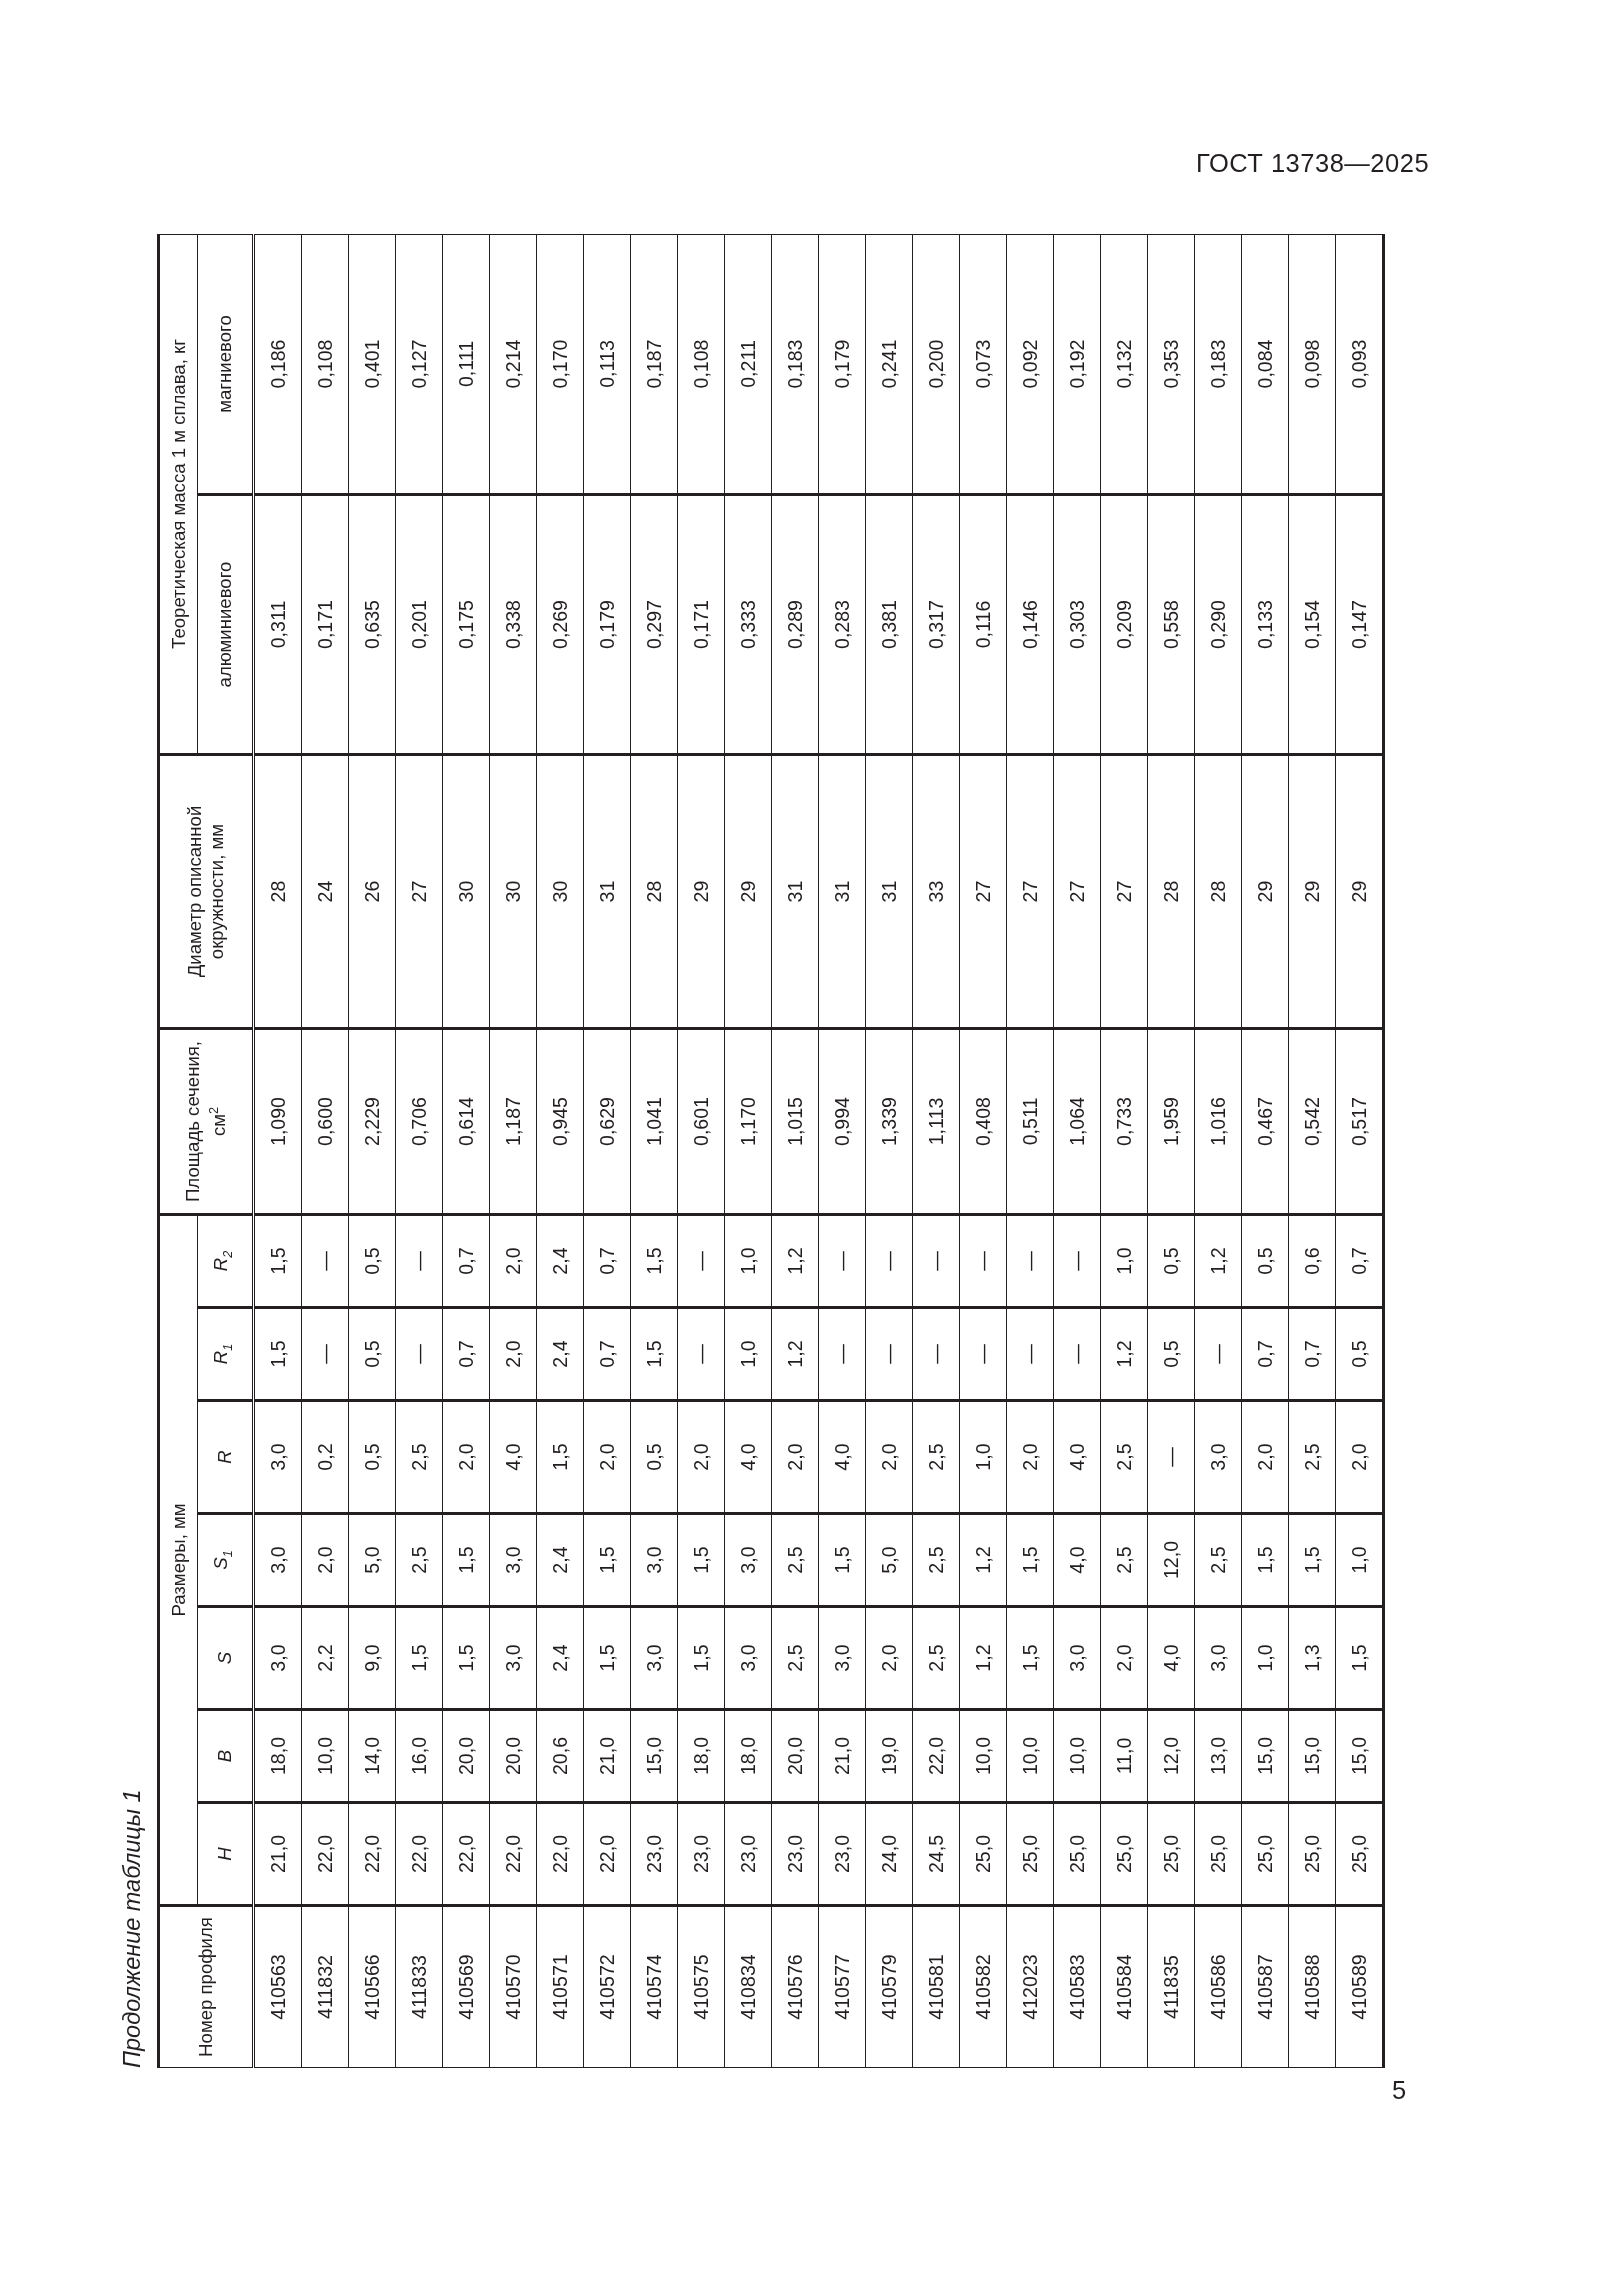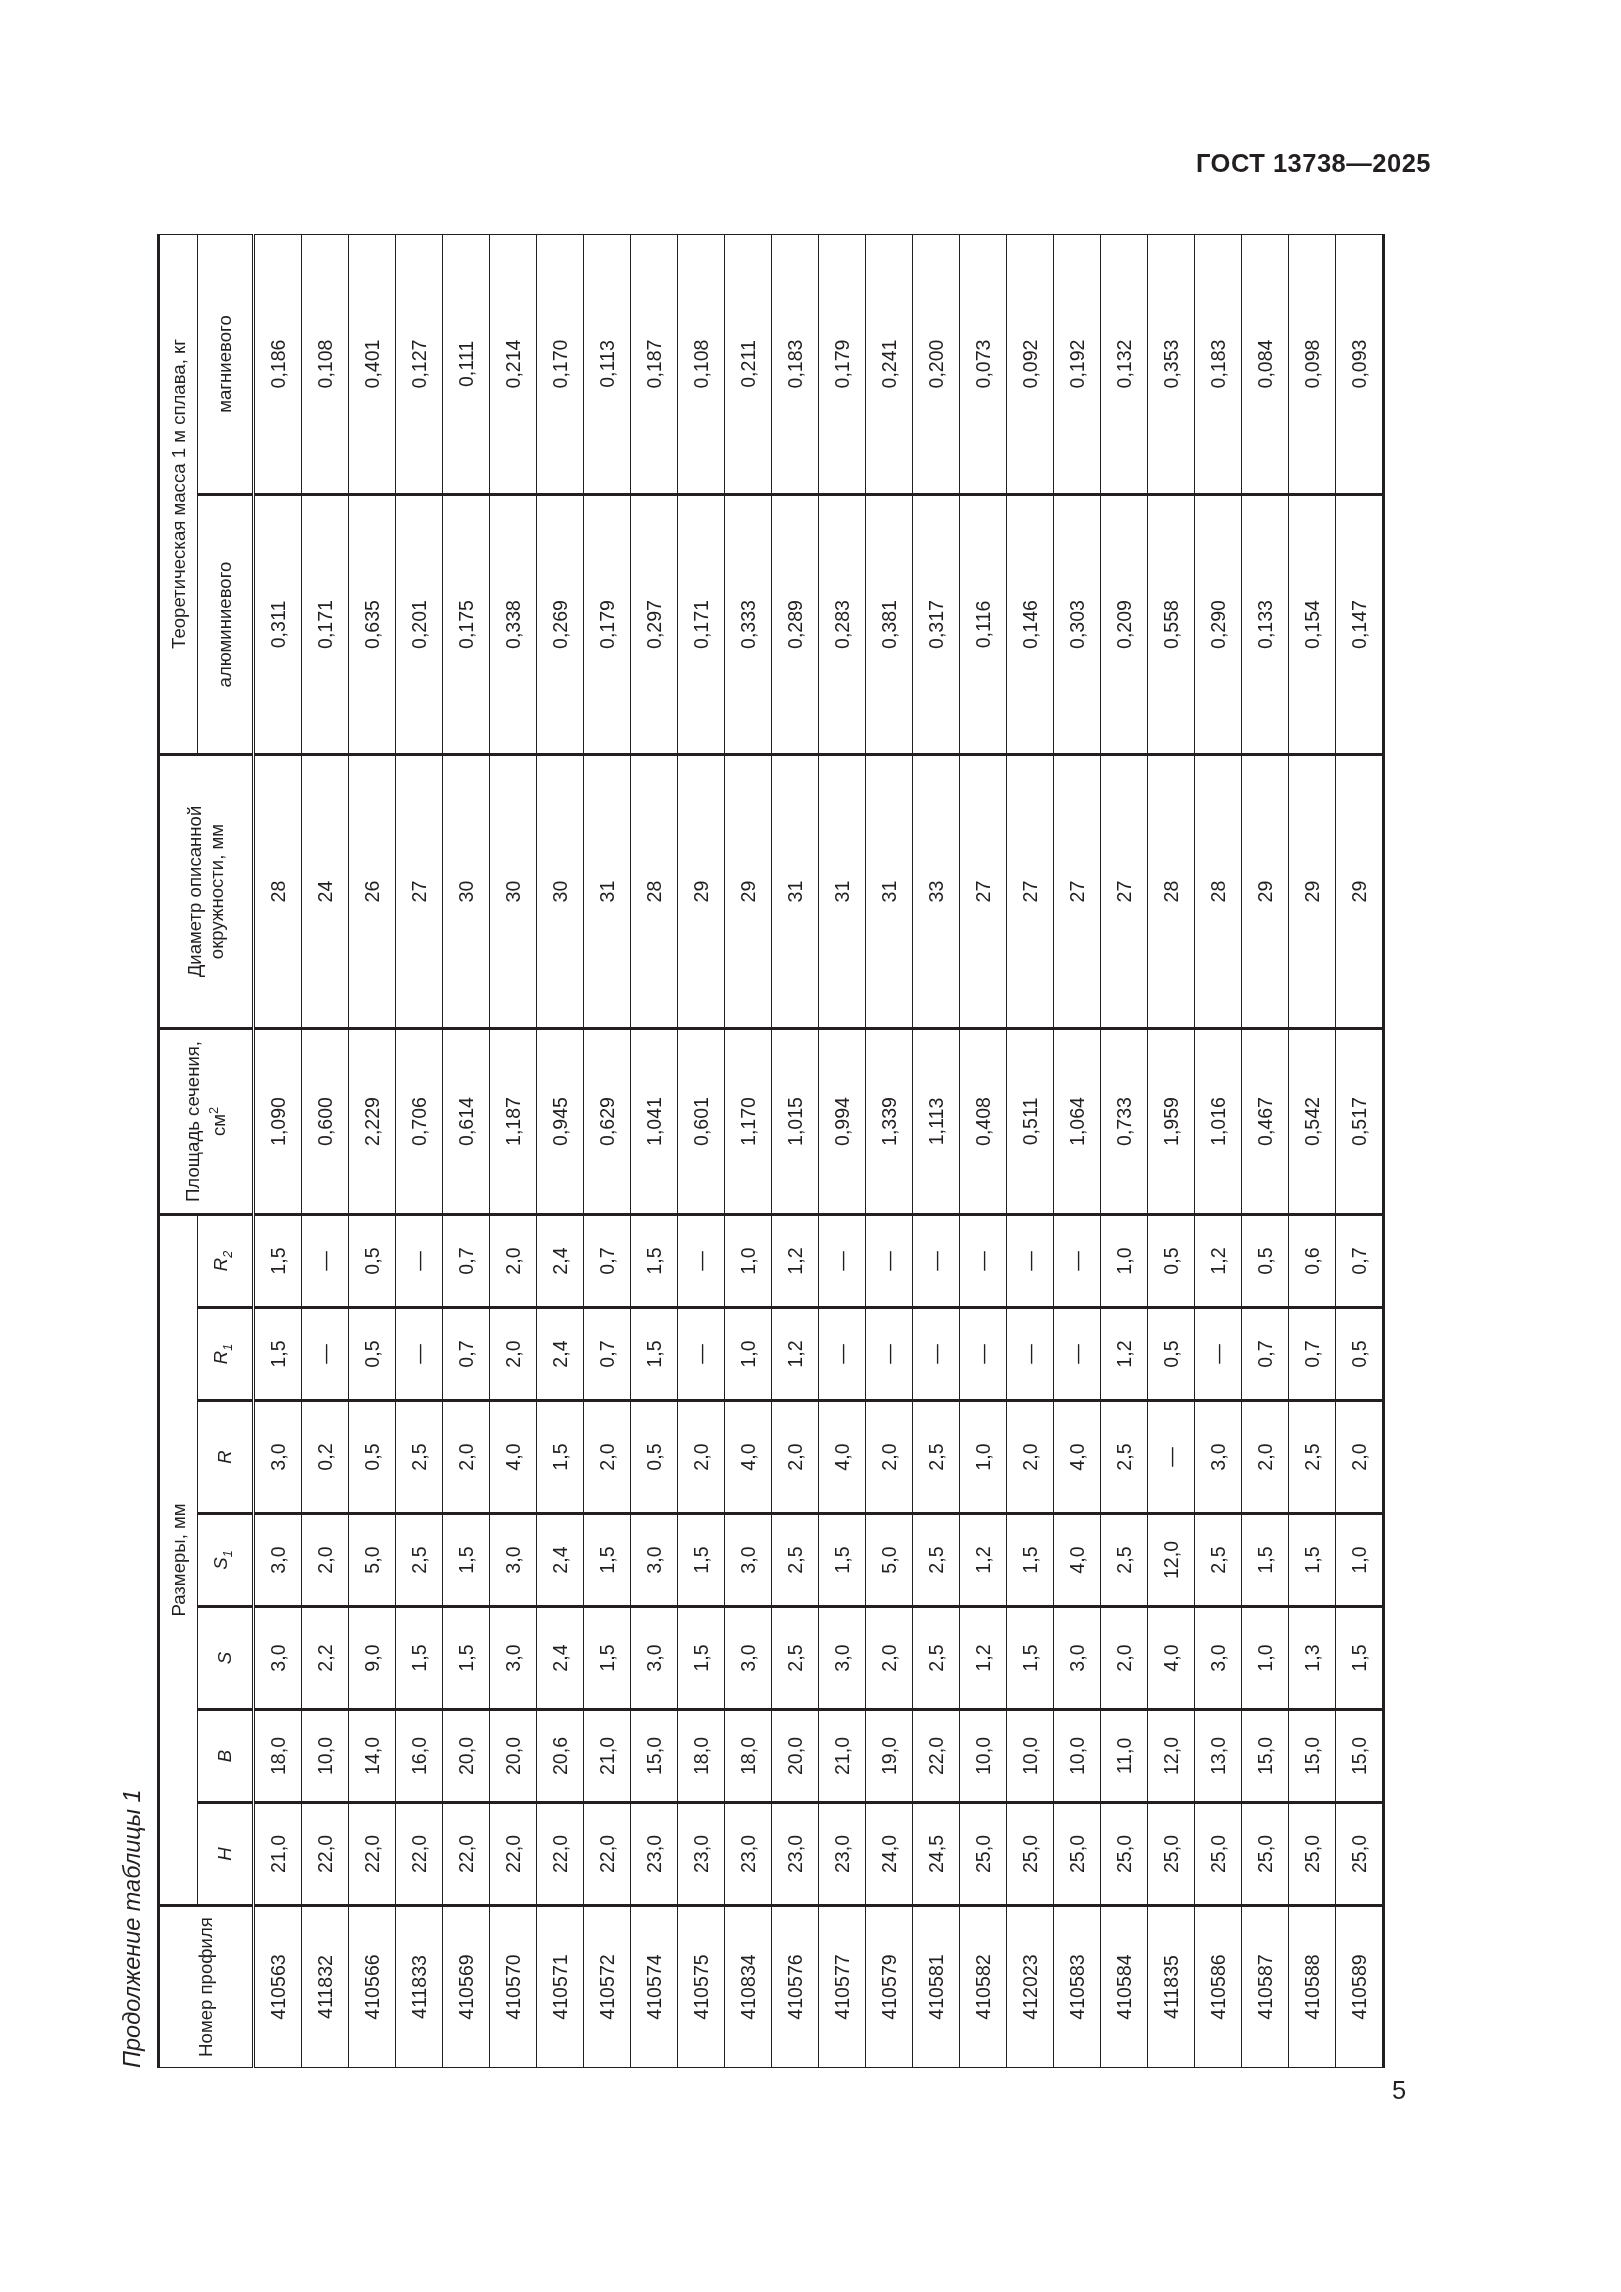--- a/index.html
+++ b/index.html
@@ -1,18 +1,18 @@
 <!DOCTYPE html>
 <html><head>
 <meta charset="utf-8">
 <style>
   html, body { margin:0; padding:0; background:#fff; }
   body { width:1621px; height:2293px; position:relative; overflow:hidden;
          font-family:"Liberation Sans", sans-serif; color:#222; }
-  .doc-header { position:absolute; left:1196px; top:149px; font-size:25.5px; font-weight:bold; color:#231f20; letter-spacing:0.5px; }
+  .doc-header { position:absolute; left:1196px; top:149px; font-size:25.5px; font-weight:normal; color:#231f20; letter-spacing:0.5px; }
   .page-number { position:absolute; left:1392px; top:2076px; font-size:25.5px; color:#231f20; font-family:"Liberation Sans Narrow","Liberation Sans", sans-serif; }
   .rot-wrap { position:absolute; left:108px; top:2068px; width:1833px; height:1318px;
               transform-origin:0 0; transform:rotate(-90deg); }
   .caption { position:absolute; left:0; top:0; height:49px; line-height:49px;
              font-size:23.5px; font-style:italic; color:#231f20; }
   table { position:absolute; left:0; top:49px; width:1833px; border-collapse:collapse; table-layout:fixed; }
   td, th { border:1.5px solid #231f20; text-align:center; font-weight:normal; font-size:19.6px; color:#231f20; padding:0; }
   thead th { font-size:18.6px; line-height:21.6px; }
   thead tr.h1 th { height:37px; }
   thead tr.h2 th { height:54px; }

